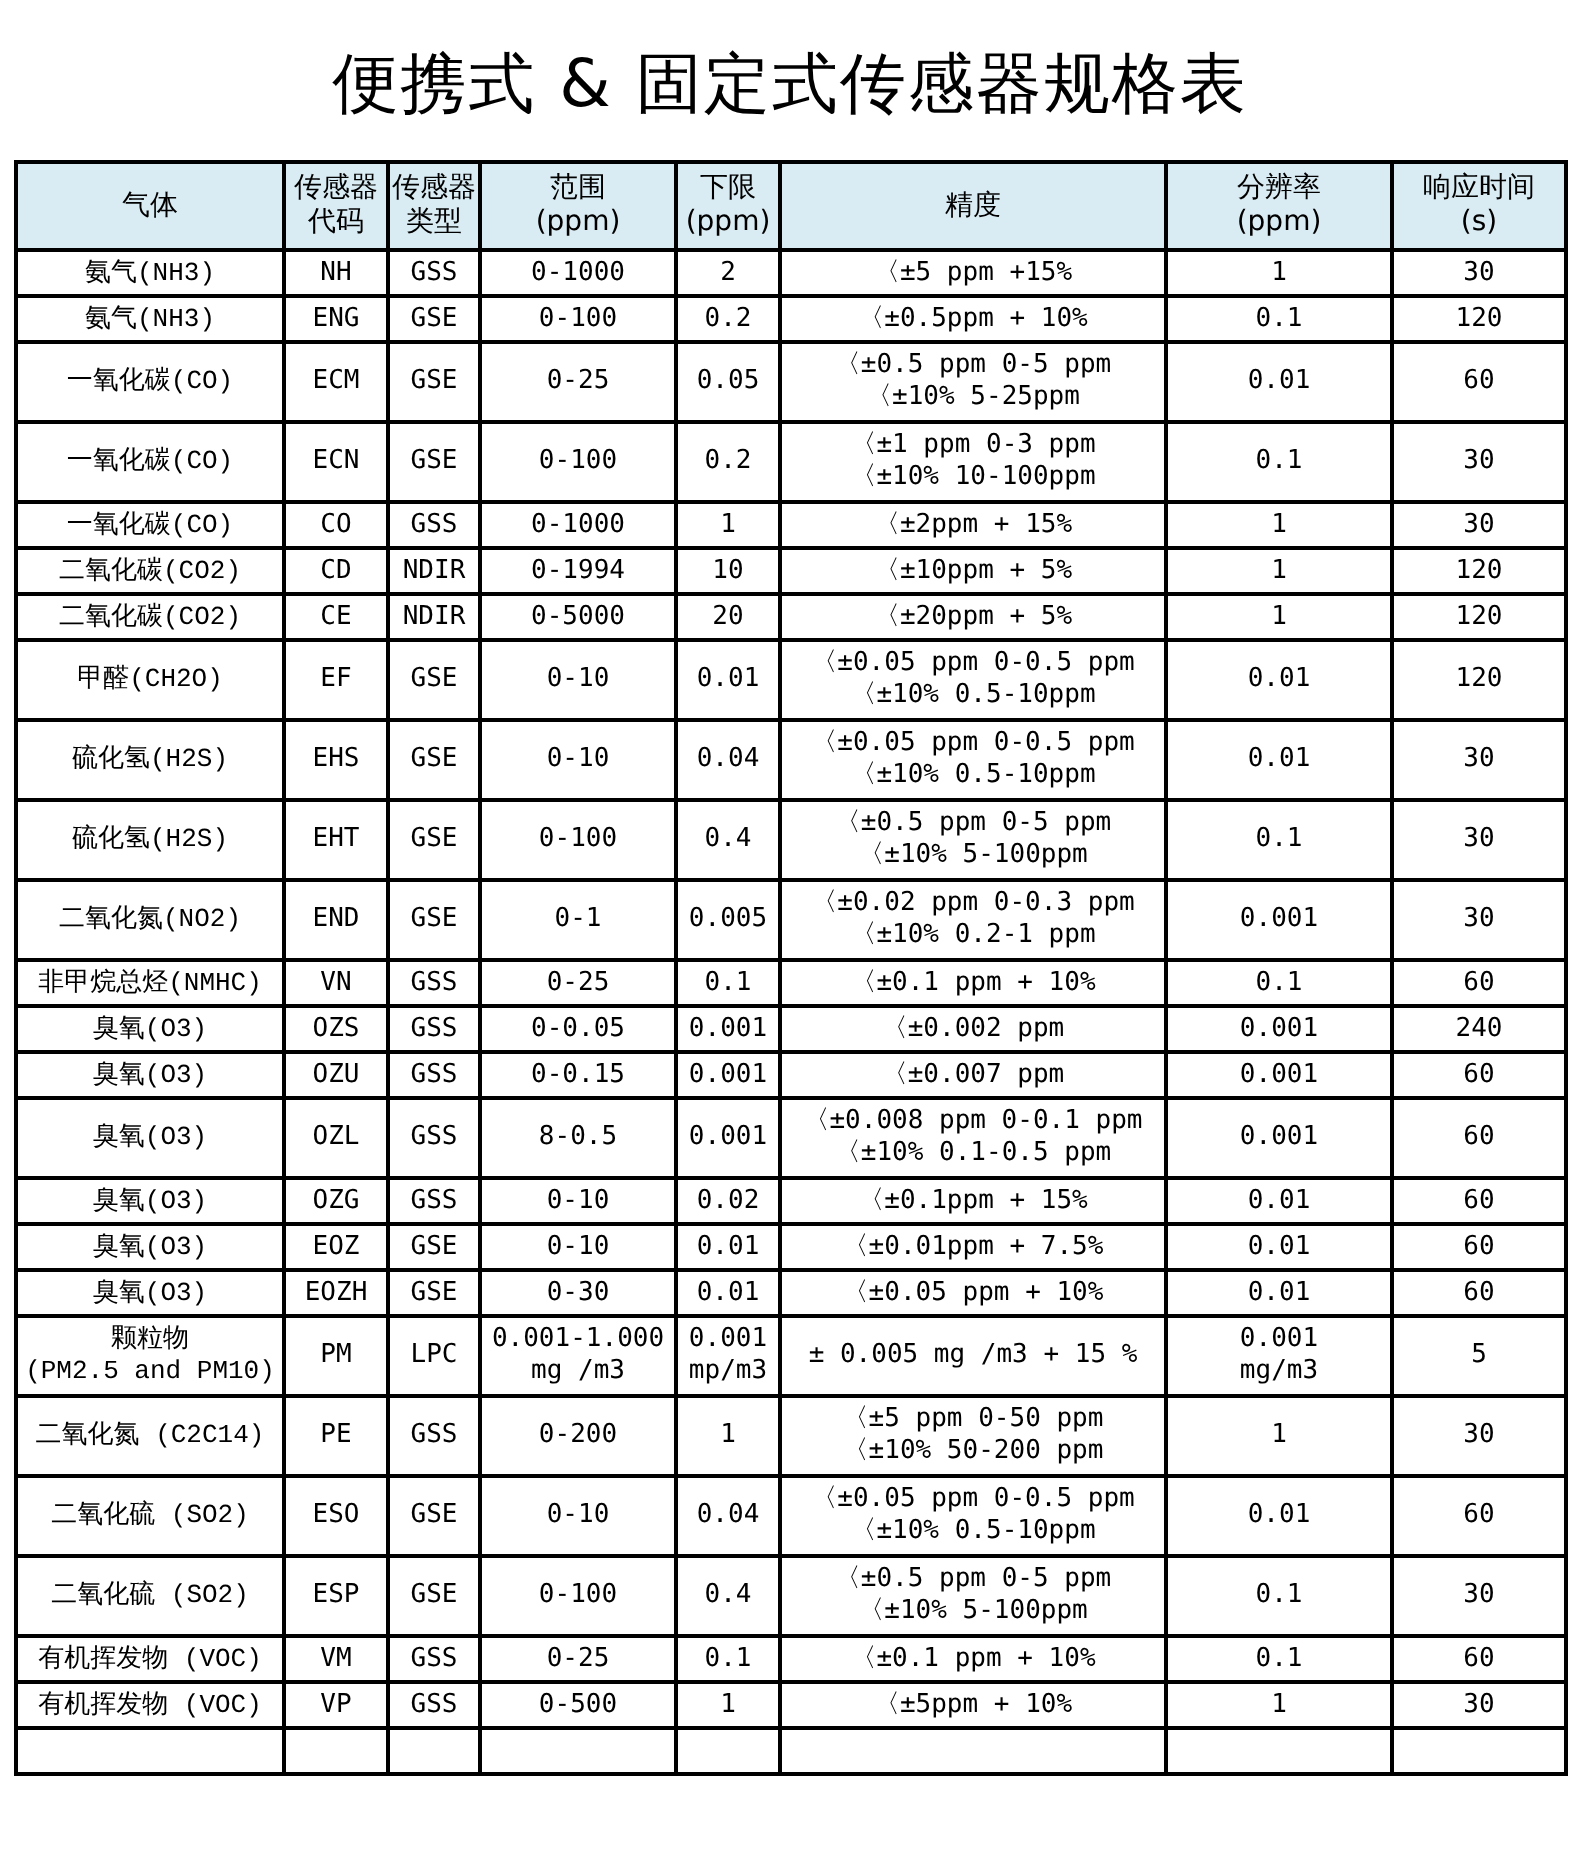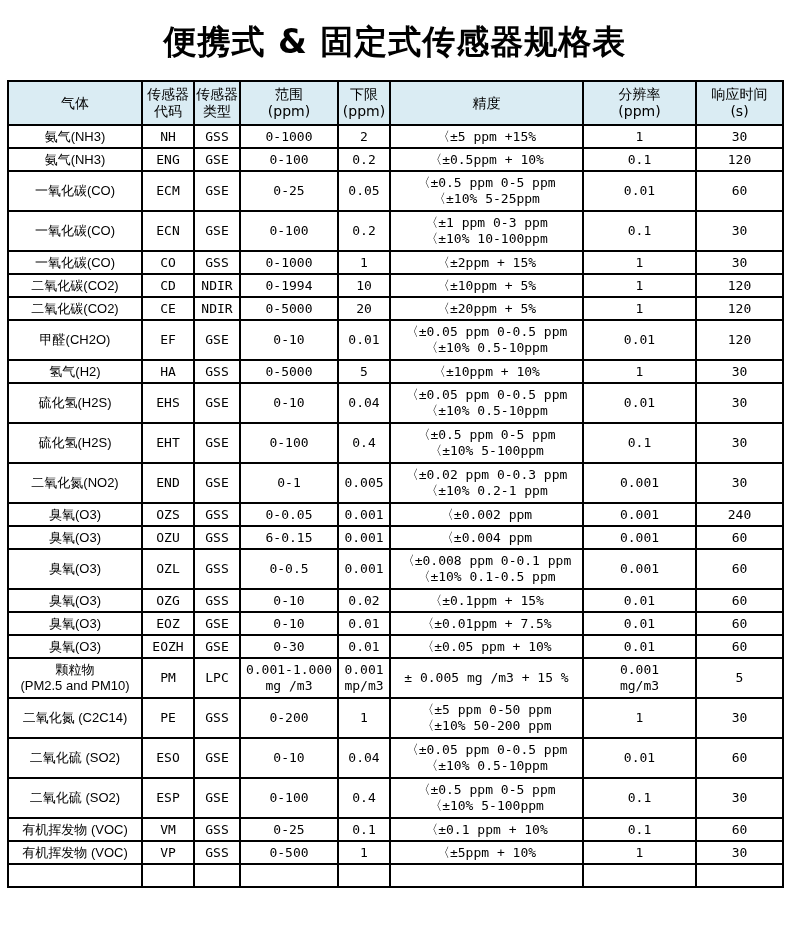--- a/index.html
+++ b/index.html
@@ -11,21 +11,21 @@
     font-family: "DejaVu Sans Mono", "DejaVu Sans", monospace;
     color: #000000;
     box-sizing: border-box;
   }
   .page-title {
     margin: 0;
     padding-top: 20px;
     height: 56px;
     text-align: center;
     font-family: "DejaVu Sans", "Liberation Sans", sans-serif;
-    font-weight: bold;
+    font-weight: normal;
     font-size: 33px;
     letter-spacing: 1px;
     color: #000000;
   }
   table.spec-table {
     border-collapse: collapse;
     table-layout: fixed;
     width: 775px;
     margin-left: 7px;
     margin-top: 4px;
@@ -52,21 +52,21 @@
   }
   .spec-table td div, .spec-table th div { white-space: nowrap; }
   col.w-gas  { width: 134px; }
   col.w-code { width: 52px; }
   col.w-type { width: 46px; }
   col.w-range{ width: 98px; }
   col.w-limit{ width: 52px; }
   col.w-acc  { width: 193px; }
   col.w-res  { width: 113px; }
   col.w-resp { width: 87px; }
-  td.c-gas { font-family: Liberation Sans, sans-serif; }
+  td.c-gas { font-family: Liberation Mono, monospace; }
   tr.h1 td { height: 19px; }
   tr.h2 td { height: 36px; }
 </style>
 </head>
 <body>
 
 <div class="page">
   <h1 class="page-title">便携式 &amp; 固定式传感器规格表</h1>
 
   <table class="spec-table">
@@ -319,46 +319,20 @@
             <div>〈±0.05 ppm 0-0.5 ppm</div>
             <div>〈±10% 0.5-10ppm</div>
           </td>
           <td class="c-resolution">
             <div>0.01</div>
           </td>
           <td class="c-response">
             <div>120</div>
           </td>
         </tr>
-        <tr class="h1">
-          <td class="c-gas">
-            <div>氢气(H2)</div>
-          </td>
-          <td class="c-code">
-            <div>HA</div>
-          </td>
-          <td class="c-type">
-            <div>GSS</div>
-          </td>
-          <td class="c-range">
-            <div>0-5000</div>
-          </td>
-          <td class="c-limit">
-            <div>5</div>
-          </td>
-          <td class="c-accuracy">
-            <div>〈±10ppm + 10%</div>
-          </td>
-          <td class="c-resolution">
-            <div>1</div>
-          </td>
-          <td class="c-response">
-            <div>30</div>
-          </td>
-        </tr>
         <tr class="h2">
           <td class="c-gas">
             <div>硫化氢(H2S)</div>
           </td>
           <td class="c-code">
             <div>EHS</div>
           </td>
           <td class="c-type">
             <div>GSE</div>
           </td>
@@ -428,20 +402,46 @@
           </td>
           <td class="c-resolution">
             <div>0.001</div>
           </td>
           <td class="c-response">
             <div>30</div>
           </td>
         </tr>
         <tr class="h1">
           <td class="c-gas">
+            <div>非甲烷总烃(NMHC)</div>
+          </td>
+          <td class="c-code">
+            <div>VN</div>
+          </td>
+          <td class="c-type">
+            <div>GSS</div>
+          </td>
+          <td class="c-range">
+            <div>0-25</div>
+          </td>
+          <td class="c-limit">
+            <div>0.1</div>
+          </td>
+          <td class="c-accuracy">
+            <div>〈±0.1 ppm + 10%</div>
+          </td>
+          <td class="c-resolution">
+            <div>0.1</div>
+          </td>
+          <td class="c-response">
+            <div>60</div>
+          </td>
+        </tr>
+        <tr class="h1">
+          <td class="c-gas">
             <div>臭氧(O3)</div>
           </td>
           <td class="c-code">
             <div>OZS</div>
           </td>
           <td class="c-type">
             <div>GSS</div>
           </td>
           <td class="c-range">
             <div>0-0.05</div>
@@ -463,47 +463,47 @@
           <td class="c-gas">
             <div>臭氧(O3)</div>
           </td>
           <td class="c-code">
             <div>OZU</div>
           </td>
           <td class="c-type">
             <div>GSS</div>
           </td>
           <td class="c-range">
-            <div>6-0.15</div>
-          </td>
-          <td class="c-limit">
-            <div>0.001</div>
-          </td>
-          <td class="c-accuracy">
-            <div>〈±0.004 ppm</div>
+            <div>0-0.15</div>
+          </td>
+          <td class="c-limit">
+            <div>0.001</div>
+          </td>
+          <td class="c-accuracy">
+            <div>〈±0.007 ppm</div>
           </td>
           <td class="c-resolution">
             <div>0.001</div>
           </td>
           <td class="c-response">
             <div>60</div>
           </td>
         </tr>
         <tr class="h2">
           <td class="c-gas">
             <div>臭氧(O3)</div>
           </td>
           <td class="c-code">
             <div>OZL</div>
           </td>
           <td class="c-type">
             <div>GSS</div>
           </td>
           <td class="c-range">
-            <div>0-0.5</div>
+            <div>8-0.5</div>
           </td>
           <td class="c-limit">
             <div>0.001</div>
           </td>
           <td class="c-accuracy">
             <div>〈±0.008 ppm 0-0.1 ppm</div>
             <div>〈±10% 0.1-0.5 ppm</div>
           </td>
           <td class="c-resolution">
             <div>0.001</div>

